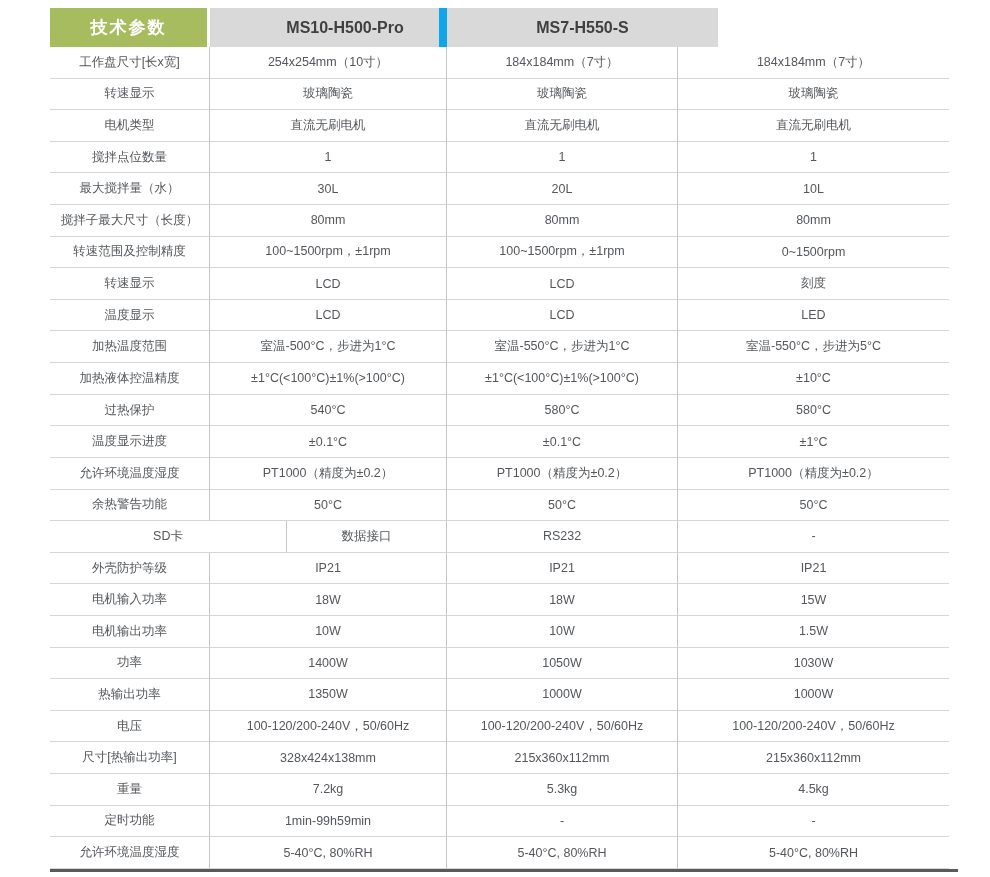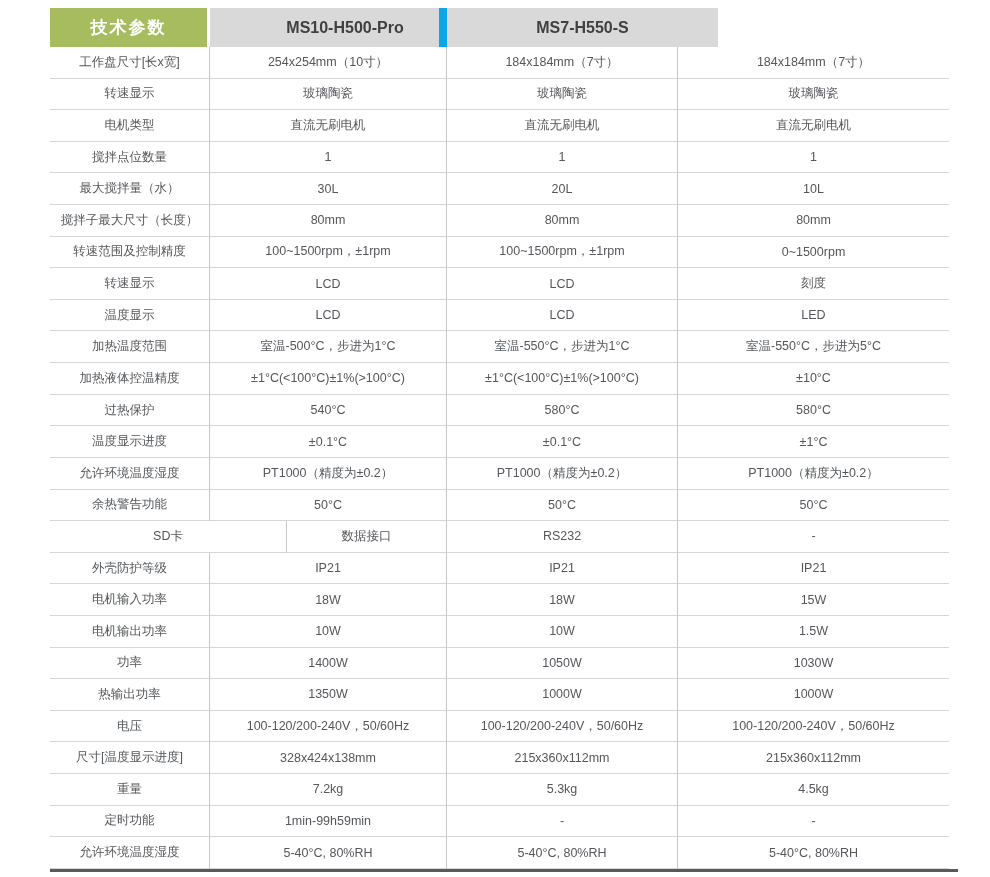--- a/index.html
+++ b/index.html
@@ -237,21 +237,21 @@
   </div>
 
   <div class="row">
     <div class="cell col1 label">电压</div>
     <div class="cell col2 value">100-120/200-240V，50/60Hz</div>
     <div class="cell col3 value">100-120/200-240V，50/60Hz</div>
     <div class="cell col4 value">100-120/200-240V，50/60Hz</div>
   </div>
 
   <div class="row">
-    <div class="cell col1 label">尺寸[温度显示进度]</div>
+    <div class="cell col1 label">尺寸[热输出功率]</div>
     <div class="cell col2 value">328x424x138mm</div>
     <div class="cell col3 value">215x360x112mm</div>
     <div class="cell col4 value">215x360x112mm</div>
   </div>
 
   <div class="row">
     <div class="cell col1 label">重量</div>
     <div class="cell col2 value">7.2kg</div>
     <div class="cell col3 value">5.3kg</div>
     <div class="cell col4 value">4.5kg</div>

